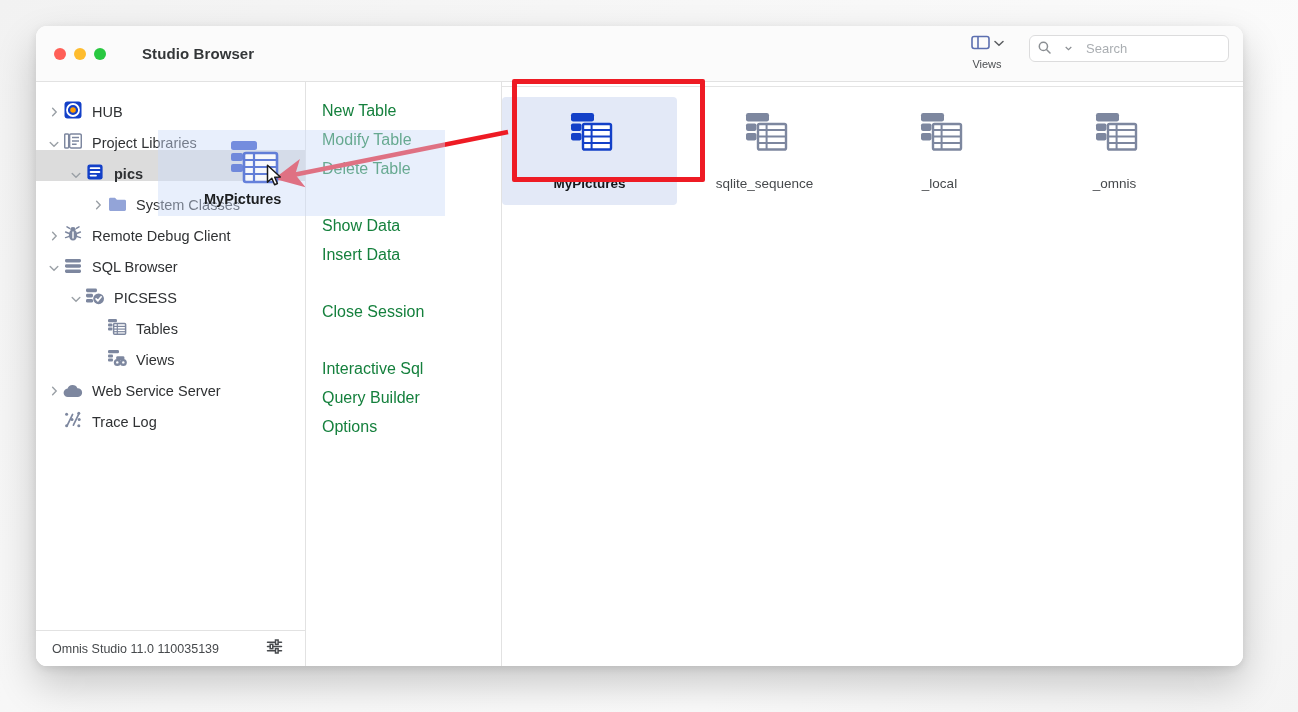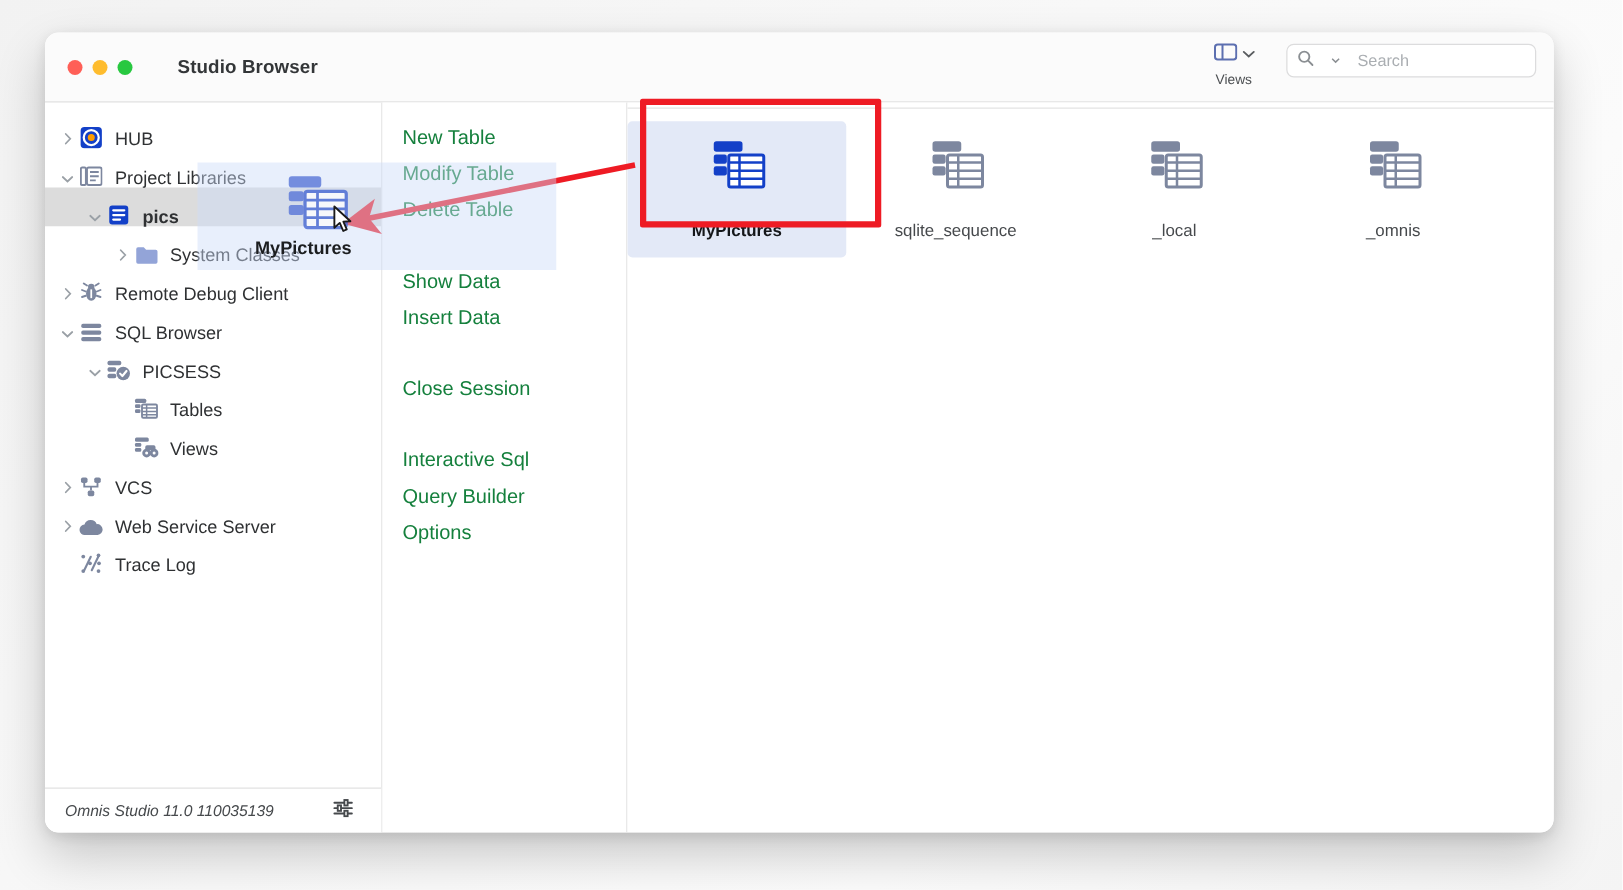--- a/index.html
+++ b/index.html
@@ -104,21 +104,21 @@
   .ic { width: 22px; flex: 0 0 22px; display: flex; align-items: center; justify-content: center; margin-right: 8px; }
   .lbl { line-height: 1; }
 
   .statusbar {
     height: 36px; flex: 0 0 36px;
     border-top: 1px solid #e2e2e2;
     display: flex; align-items: center;
     padding: 0 16px;
     background: #fff;
   }
-  .status-text { font-size: 12.5px; color: #46494c; font-style: italic; }
+  .status-text { font-size: 12.5px; color: #46494c; }
   .status-icon { margin-left: auto; margin-right: 6px; }
 
   
   .menucol {
     width: 196px; flex: 0 0 196px;
     border-right: 1px solid #e2e2e2;
     background: #fff;
     padding-top: 14px;
     display: flex; flex-direction: column;
     position: relative;
@@ -378,39 +378,20 @@
                   <g fill="#7d879f">
                     <circle cx="10.3" cy="13.4" r="3.5"></circle>
                     <circle cx="16.3" cy="13.4" r="3.5"></circle>
                     <rect x="9.2" y="7.2" width="8.2" height="4" rx="1.4"></rect>
                   </g>
                   <circle cx="10.3" cy="13.4" r="1.2" fill="#fff"></circle>
                   <circle cx="16.3" cy="13.4" r="1.2" fill="#fff"></circle>
                 </svg>
               </span>
               <span class="lbl">Views</span>
-            </div>
-            <div class="tree-row" style="padding-left: 10px;">
-              <span class="tw"><svg width="7" height="10" viewBox="0 0 7 10">
-                  <path d="M1.6 1.2 L5.2 5 L1.6 8.8" fill="none" stroke="#9aa0a6" stroke-width="1.4" stroke-linecap="round"></path>
-                </svg></span>
-              <span class="ic">
-                <svg width="18" height="17" viewBox="0 0 18 17">
-                  <g fill="#7d879f">
-                    <rect x="0.8" y="1" width="5.2" height="4.4" rx="1.4"></rect>
-                    <rect x="11.4" y="1" width="5.2" height="4.4" rx="1.4"></rect>
-                    <rect x="6.2" y="11.4" width="5.2" height="4.6" rx="1.4"></rect>
-                  </g>
-                  <g stroke="#7d879f" stroke-width="1.5" fill="none">
-                    <path d="M3.4,5.4 L3.4,8.3 L14,8.3 L14,5.4"></path>
-                    <line x1="8.8" y1="8.3" x2="8.8" y2="11.4"></line>
-                  </g>
-                </svg>
-              </span>
-              <span class="lbl">VCS</span>
             </div>
             <div class="tree-row" style="padding-left: 10px;">
               <span class="tw"><svg width="7" height="10" viewBox="0 0 7 10">
                   <path d="M1.6 1.2 L5.2 5 L1.6 8.8" fill="none" stroke="#9aa0a6" stroke-width="1.4" stroke-linecap="round"></path>
                 </svg></span>
               <span class="ic">
                 <svg width="20" height="14" viewBox="0 0 20 14">
                   <path d="M5,13 a4.2,4.2 0 0 1 -0.4,-8.4 A5.2,5.2 0 0 1 14.4,4.3 a3.9,3.9 0 0 1 0.7,8.7 z" fill="#7d879f"></path>
                 </svg>
               </span>

